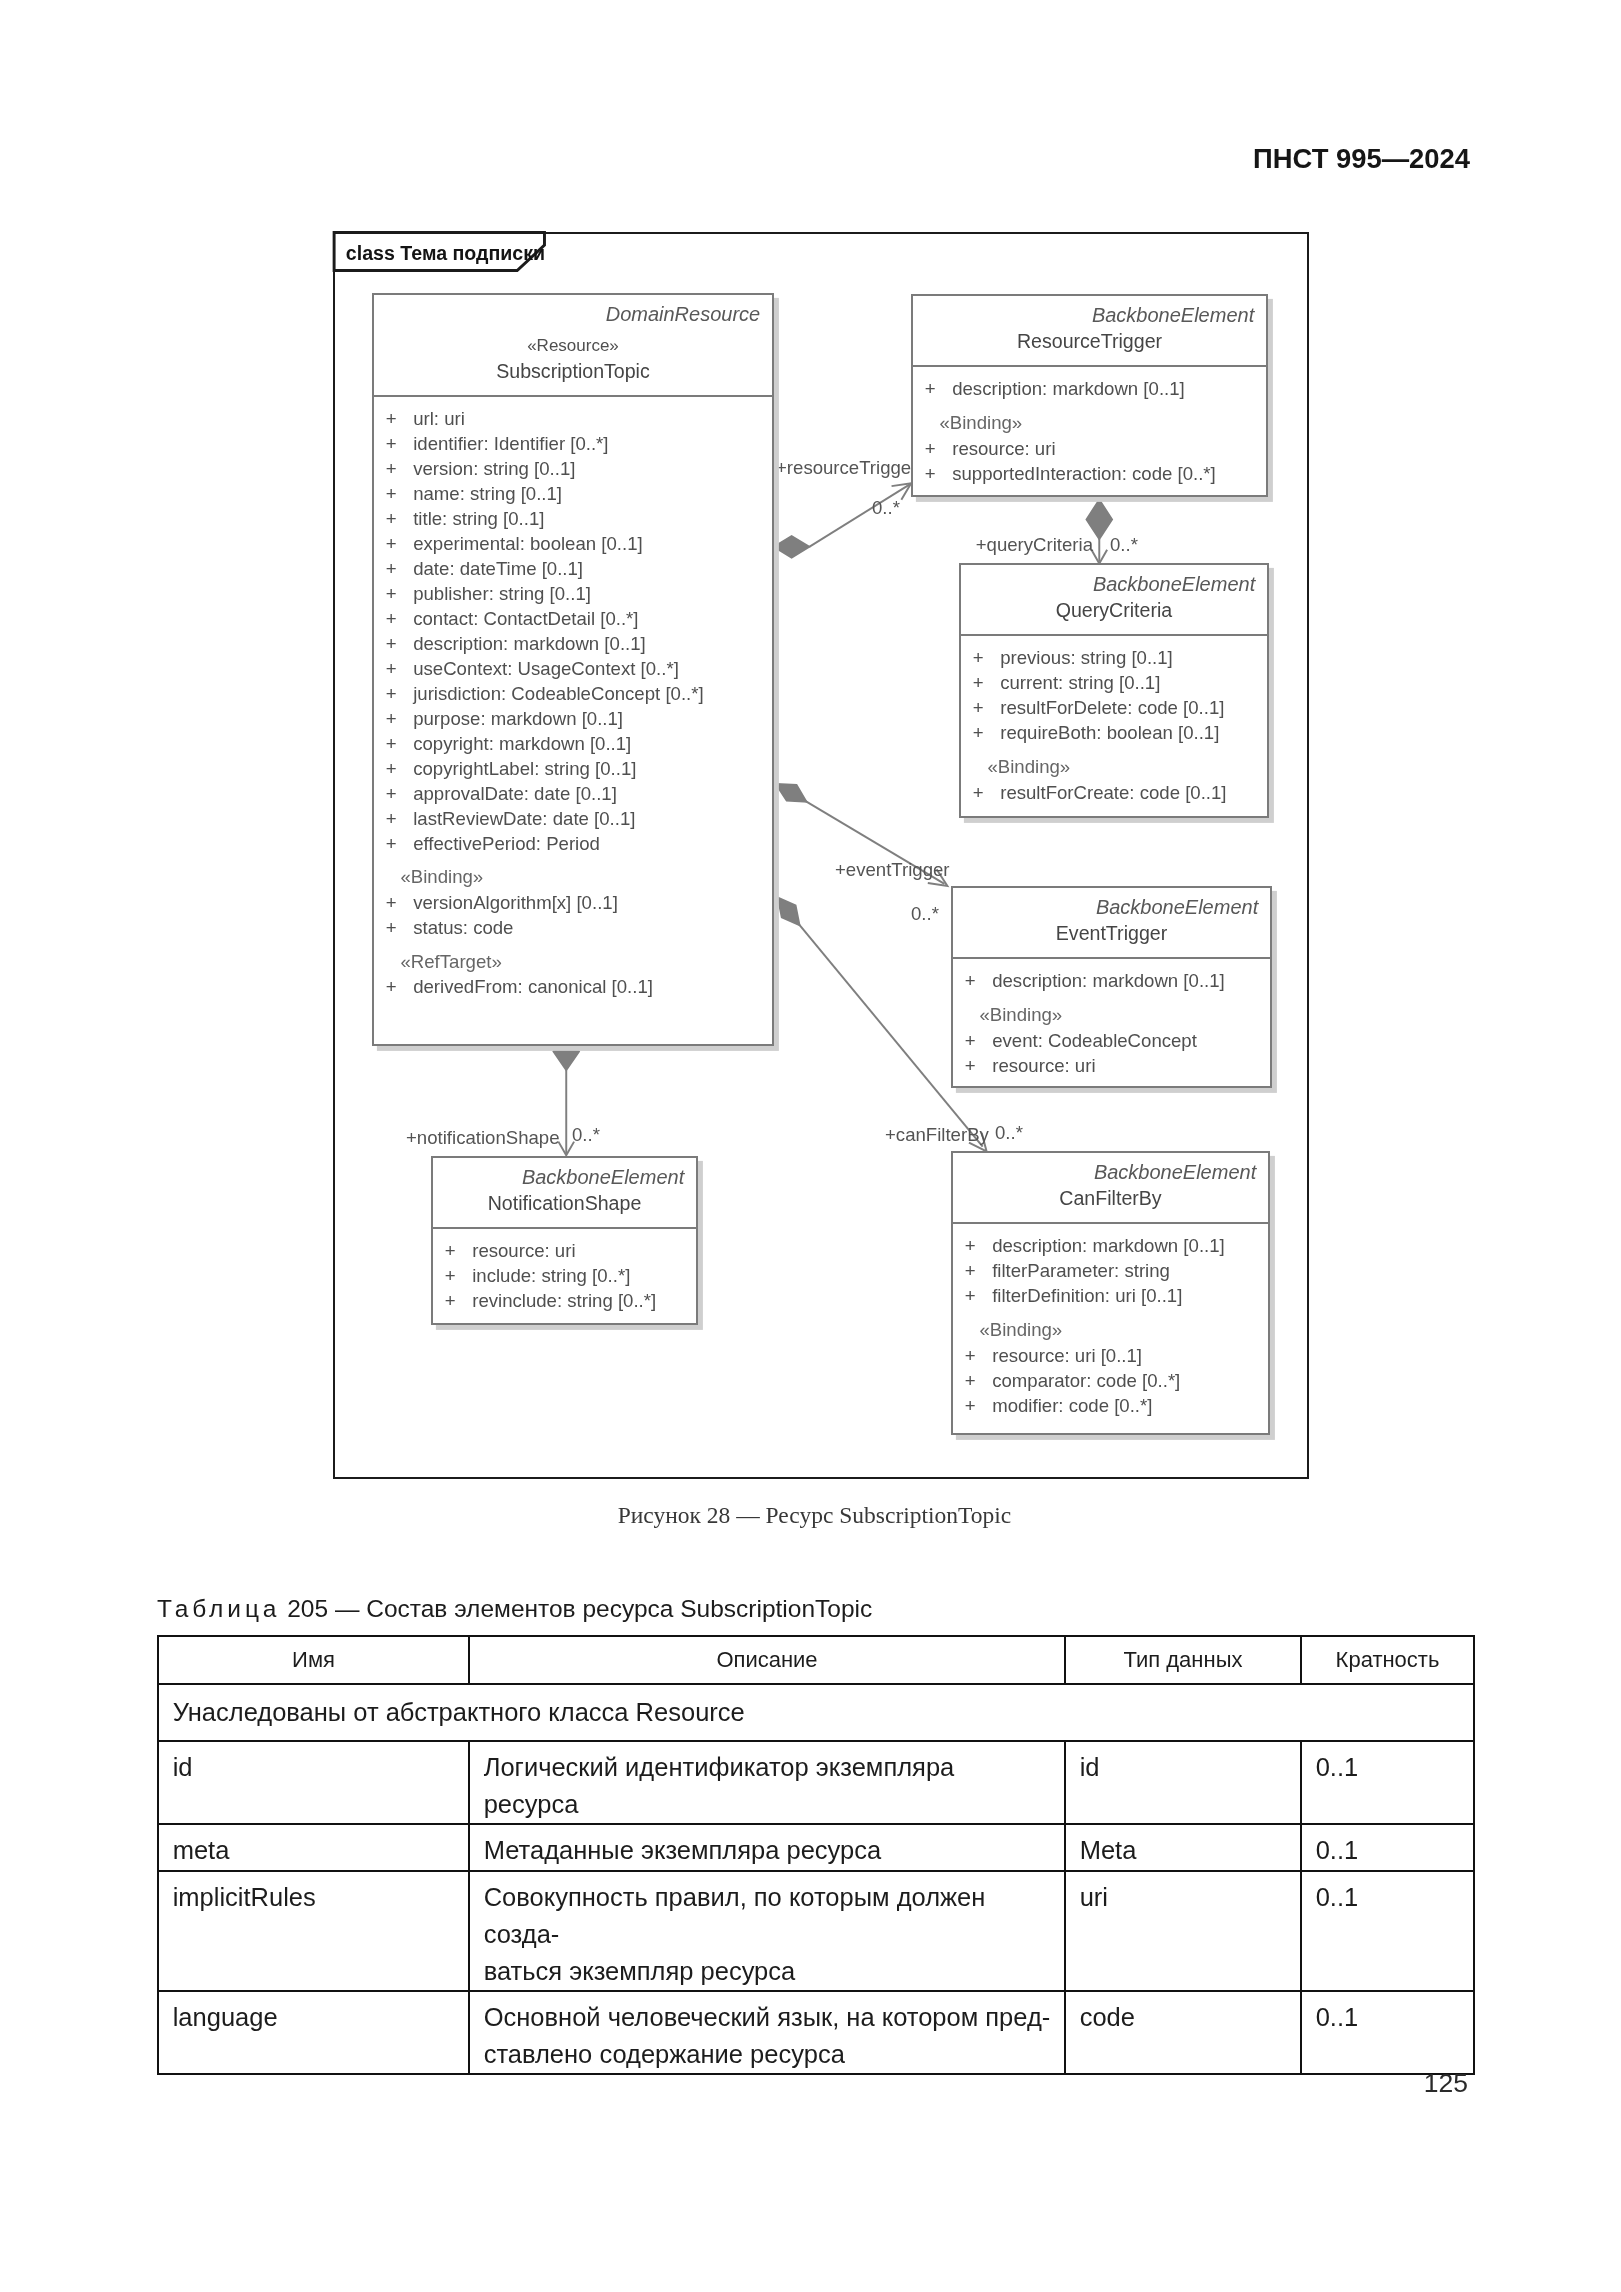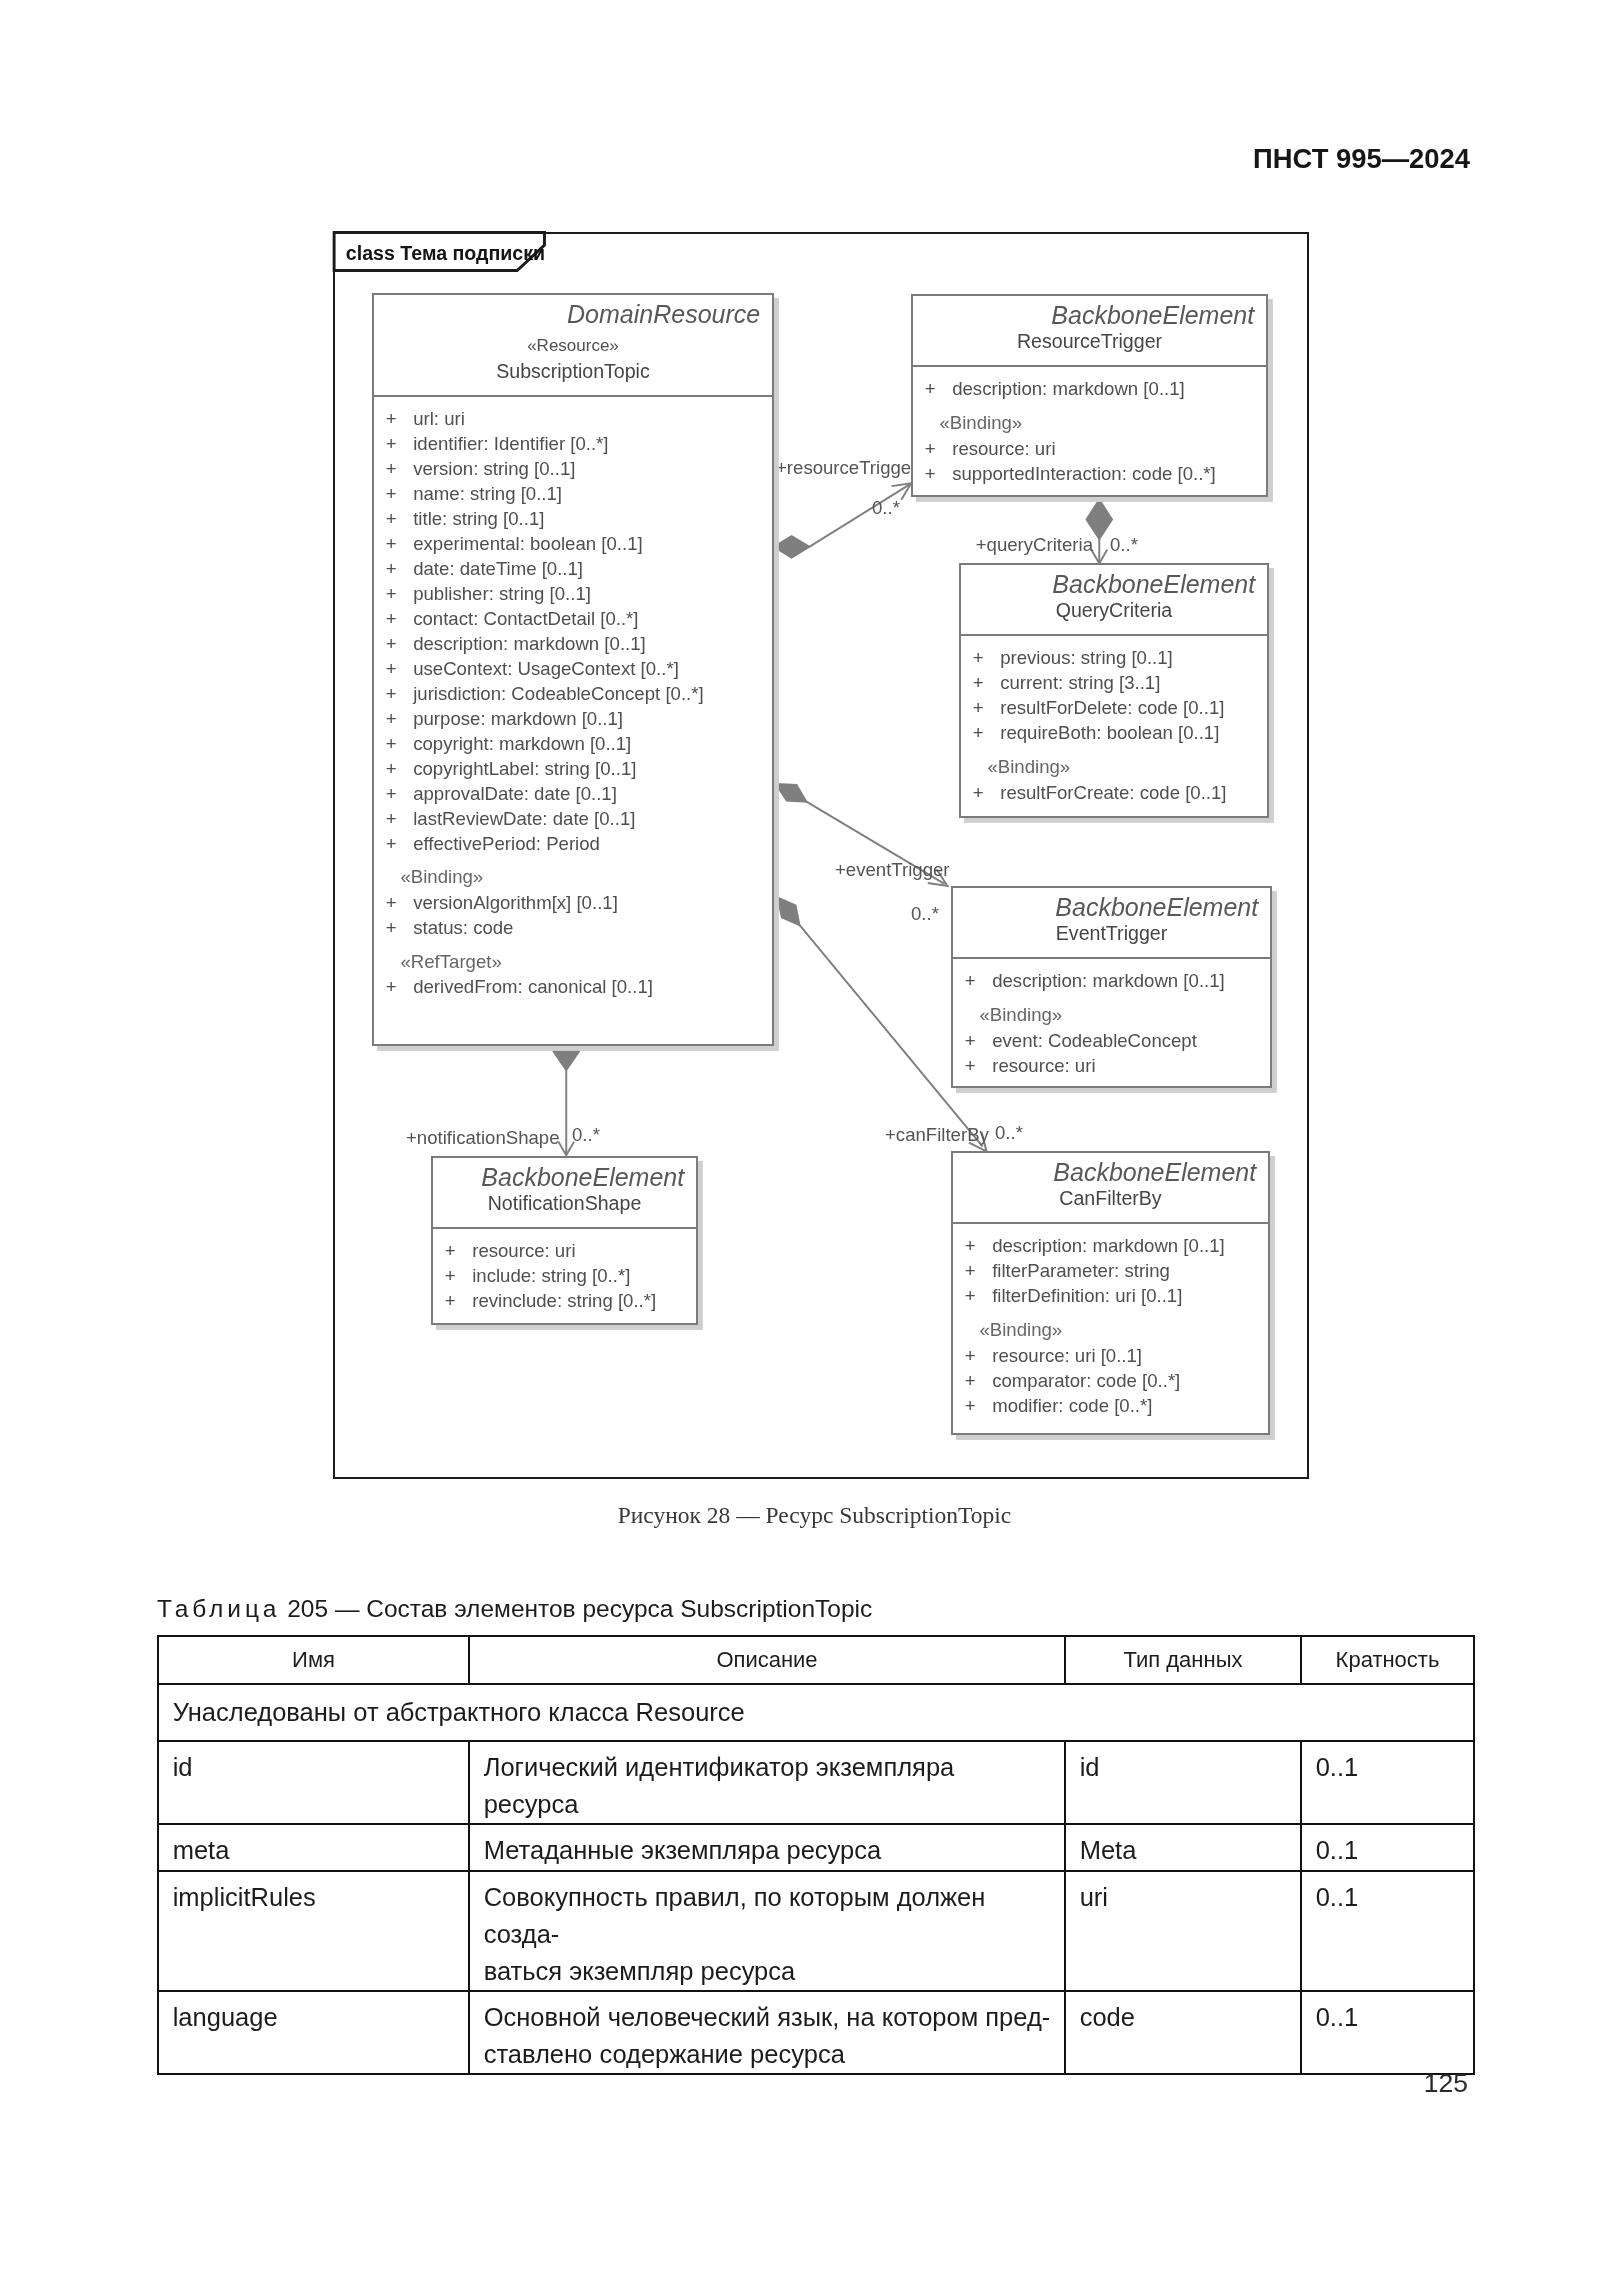--- a/index.html
+++ b/index.html
@@ -9,21 +9,21 @@
   #doc-code{position:absolute;top:143px;right:151px;font-size:27.4px;font-weight:bold;color:#161616;}
   #page-num{position:absolute;top:2068px;right:153px;font-size:26.5px;color:#2a2a2a;}
   
   #frame{position:absolute;left:333px;top:232px;width:972px;height:1243px;border:2.9px solid #1b1b1b;background:#fff;}
   #frame-tab{position:absolute;left:-2.9px;top:-2.9px;width:218px;height:41px;}
   #frame-tab-label{position:absolute;left:10.8px;top:7.8px;font-size:19.6px;font-weight:bold;color:#141414;white-space:nowrap;}
   #conn-svg{position:absolute;left:0;top:0;width:972px;height:1243px;}
   
   .uml{position:absolute;background:#fff;border:2px solid #7b7b7b;box-shadow:4.9px 4.9px 0 #cfcfcf;color:#4f4f4f;box-sizing:border-box;}
   .uml-head{padding:7.8px 11.8px 11.8px;}
-  .uml-meta{text-align:right;font-style:italic;font-size:25px;line-height:23.5px;color:#585858;}
+  .uml-meta{text-align:right;font-style:italic;font-size:20px;line-height:23.5px;color:#585858;}
   .uml-stereo{text-align:center;font-size:17px;margin-top:8.8px;line-height:21.6px;}
   .uml-name{text-align:center;font-weight:normal;font-size:19.6px;margin-top:2.9px;line-height:23.5px;color:#454545;}
   .uml-body{border-top:2px solid #7b7b7b;padding:8.8px 5.9px 5.9px 0;font-size:18.6px;}
   .attr{display:flex;line-height:25px;white-space:nowrap;}
   .attr .vis{width:27.4px;padding-left:11.8px;flex:none;}
   .grp{margin-top:9.8px;padding-left:26.5px;line-height:24.5px;color:#666;}
   #box-st{left:37px;top:59px;width:402px;height:753px;}
   #box-rt{left:576px;top:60px;width:357px;height:203px;}
   #box-qc{left:624px;top:329px;width:310px;height:255px;}
   #box-et{left:616px;top:652px;width:321px;height:202px;}
@@ -226,21 +226,21 @@
         <div class="uml-meta">BackboneElement</div>
         <div class="uml-name">QueryCriteria</div>
       </div>
       <div class="uml-body">
         <div class="attr">
             <span class="vis">+</span>
             <span>previous: string [0..1]</span>
           </div>
         <div class="attr">
             <span class="vis">+</span>
-            <span>current: string [3..1]</span>
+            <span>current: string [0..1]</span>
           </div>
         <div class="attr">
             <span class="vis">+</span>
             <span>resultForDelete: code [0..1]</span>
           </div>
         <div class="attr">
             <span class="vis">+</span>
             <span>requireBoth: boolean [0..1]</span>
           </div>
         <div class="grp">«Binding»</div>

